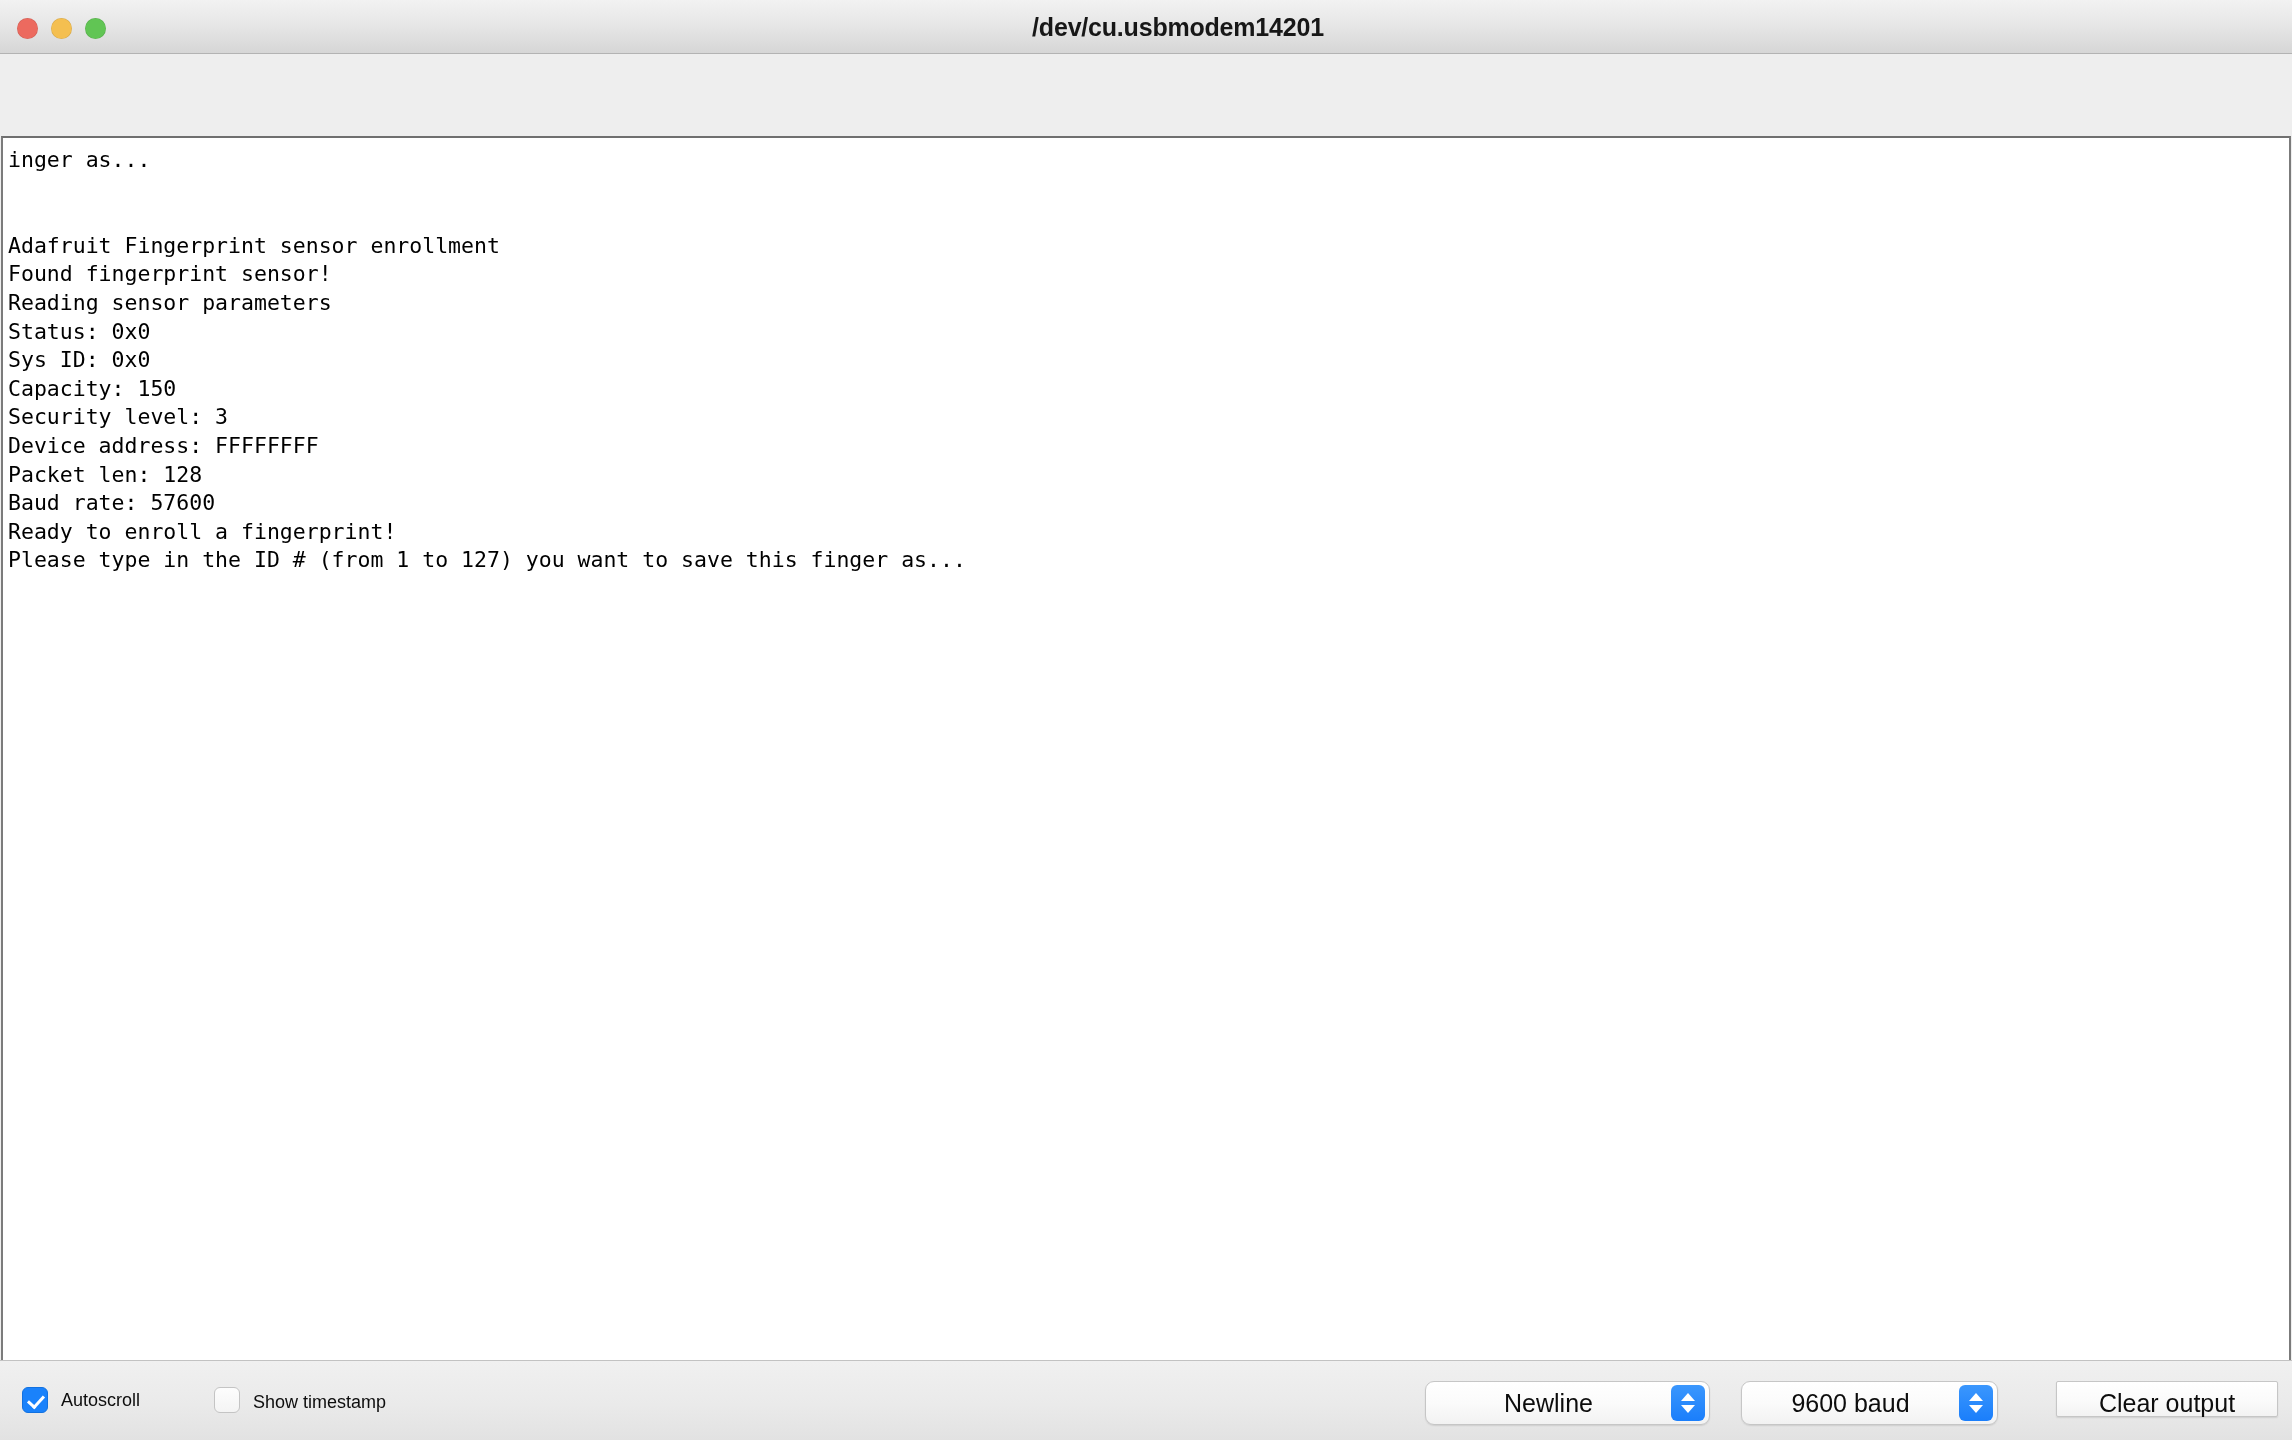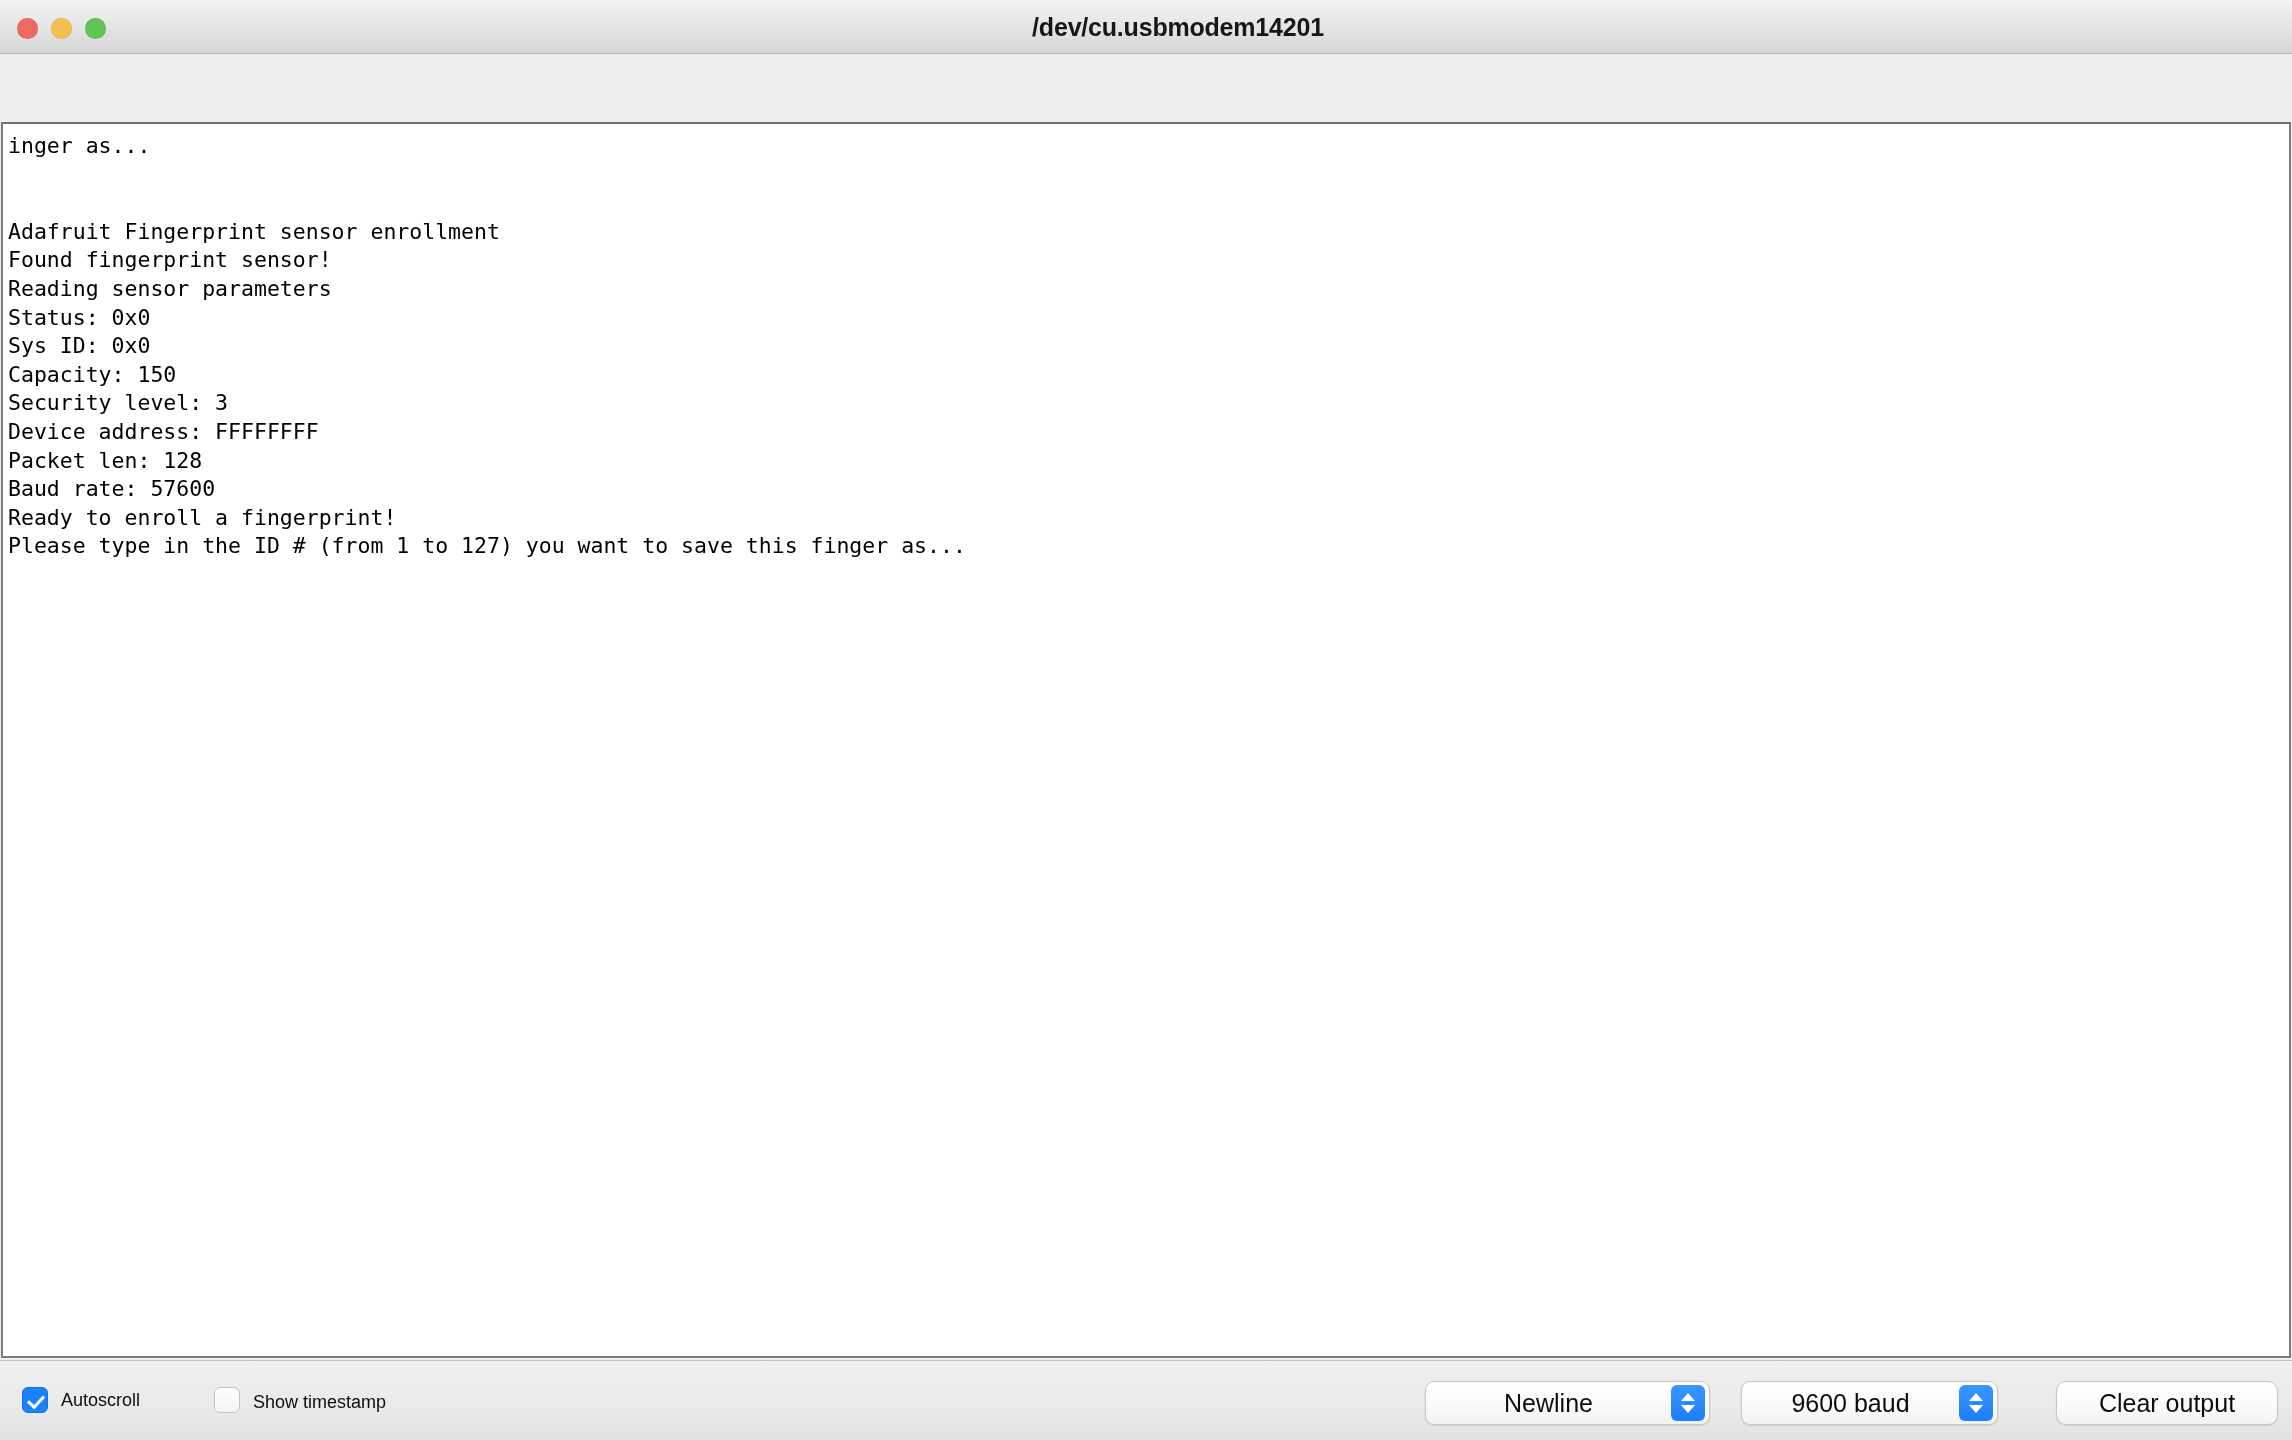--- a/index.html
+++ b/index.html
@@ -108,21 +108,21 @@
     color: #0e0e0e;
     text-align: center;
     line-height: 40px;
     cursor: default;
     padding: 0;
   }
 
   
   .console {
     position: absolute;
-    top: 122px;
+    top: 136px;
     left: 1px;
     width: 2290px;
     height: 1236px;
     box-sizing: border-box;
     background: #ffffff;
     border: 2px solid #7b7b7b;
     border-top-color: #6f6f6f;
     overflow: hidden;
   }
 
@@ -240,25 +240,25 @@
     border-right: 7px solid transparent;
   }
   .chev.up   { border-bottom: 8px solid #ffffff; }
   .chev.down { border-top: 8px solid #ffffff; }
 
   .clear-button {
     position: absolute;
     left: 2056px;
     top: 20px;
     width: 222px;
-    height: 44px;
+    height: 36px;
     box-sizing: border-box;
     background: linear-gradient(to bottom, #ffffff 0%, #fbfbfb 50%, #f3f3f3 100%);
     border: 1px solid #c6c6c6;
-    border-radius: 10px;
+    border-radius: 2px;
     box-shadow: 0 1px 1.5px rgba(0,0,0,0.10);
     font-family: "Liberation Sans", sans-serif;
     font-size: 25px;
     color: #0d0d0d;
     text-align: center;
     line-height: 42px;
     cursor: default;
     padding: 0;
     white-space: nowrap;
   }

